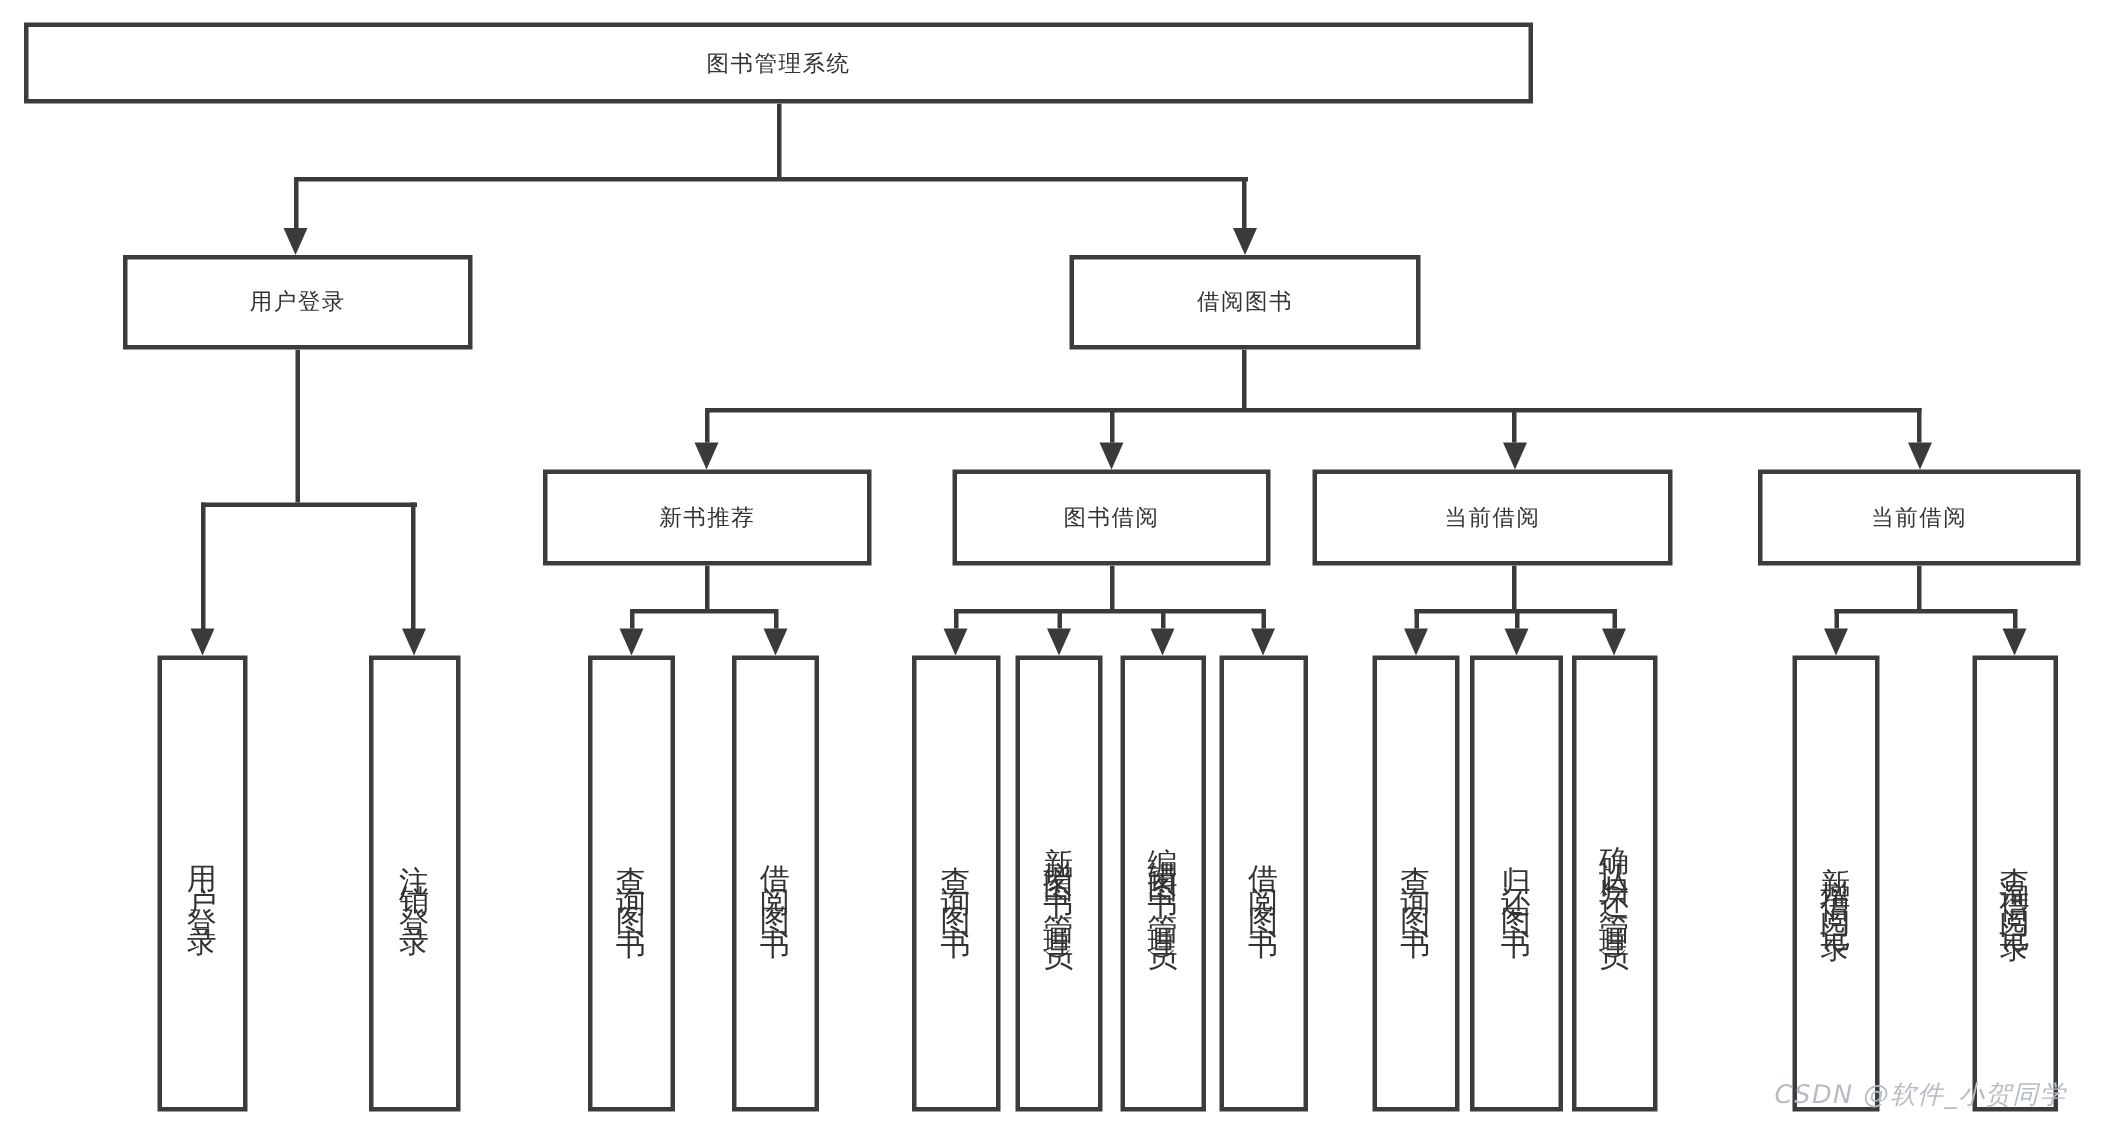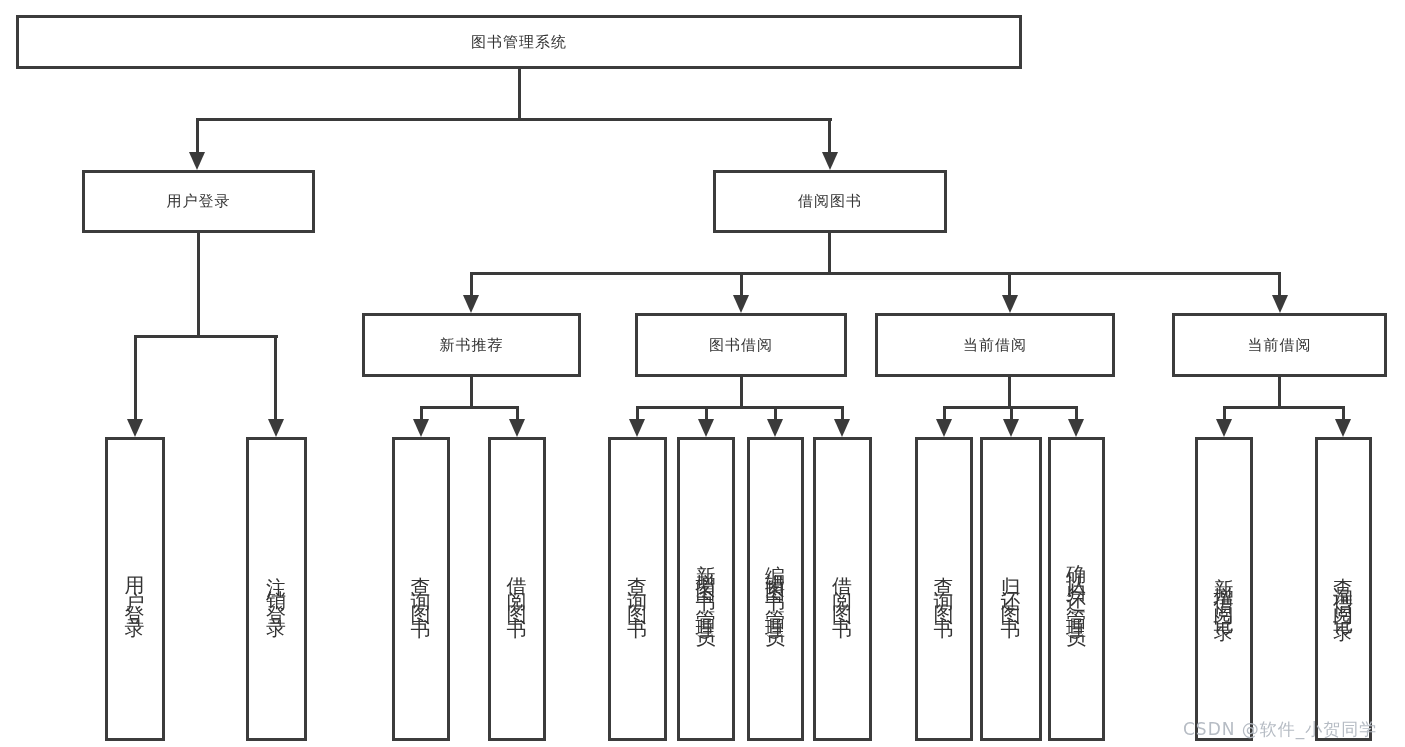--- a/index.html
+++ b/index.html
@@ -31,21 +31,21 @@
   .hl{position:absolute;height:3px;background:#3a3a3a;z-index:1;}
   .ar{
     position:absolute;width:0;height:0;z-index:1;
     border-left:8px solid transparent;
     border-right:8px solid transparent;
     border-top:18px solid #3a3a3a;
   }
   .watermark{
     position:absolute;left:1183px;top:718px;
     font-size:17px;color:#b6bcc4;letter-spacing:1px;
-    white-space:nowrap;z-index:5;
+    white-space:nowrap;z-index:5;font-style:italic;
   }
 </style>
 </head>
 <body>
 
 <div id="stage">
 
   <div class="vl" style="left:518px;top:69px;height:49px"></div>
 
   <div class="hl" style="left:196px;top:118px;width:636px"></div>

